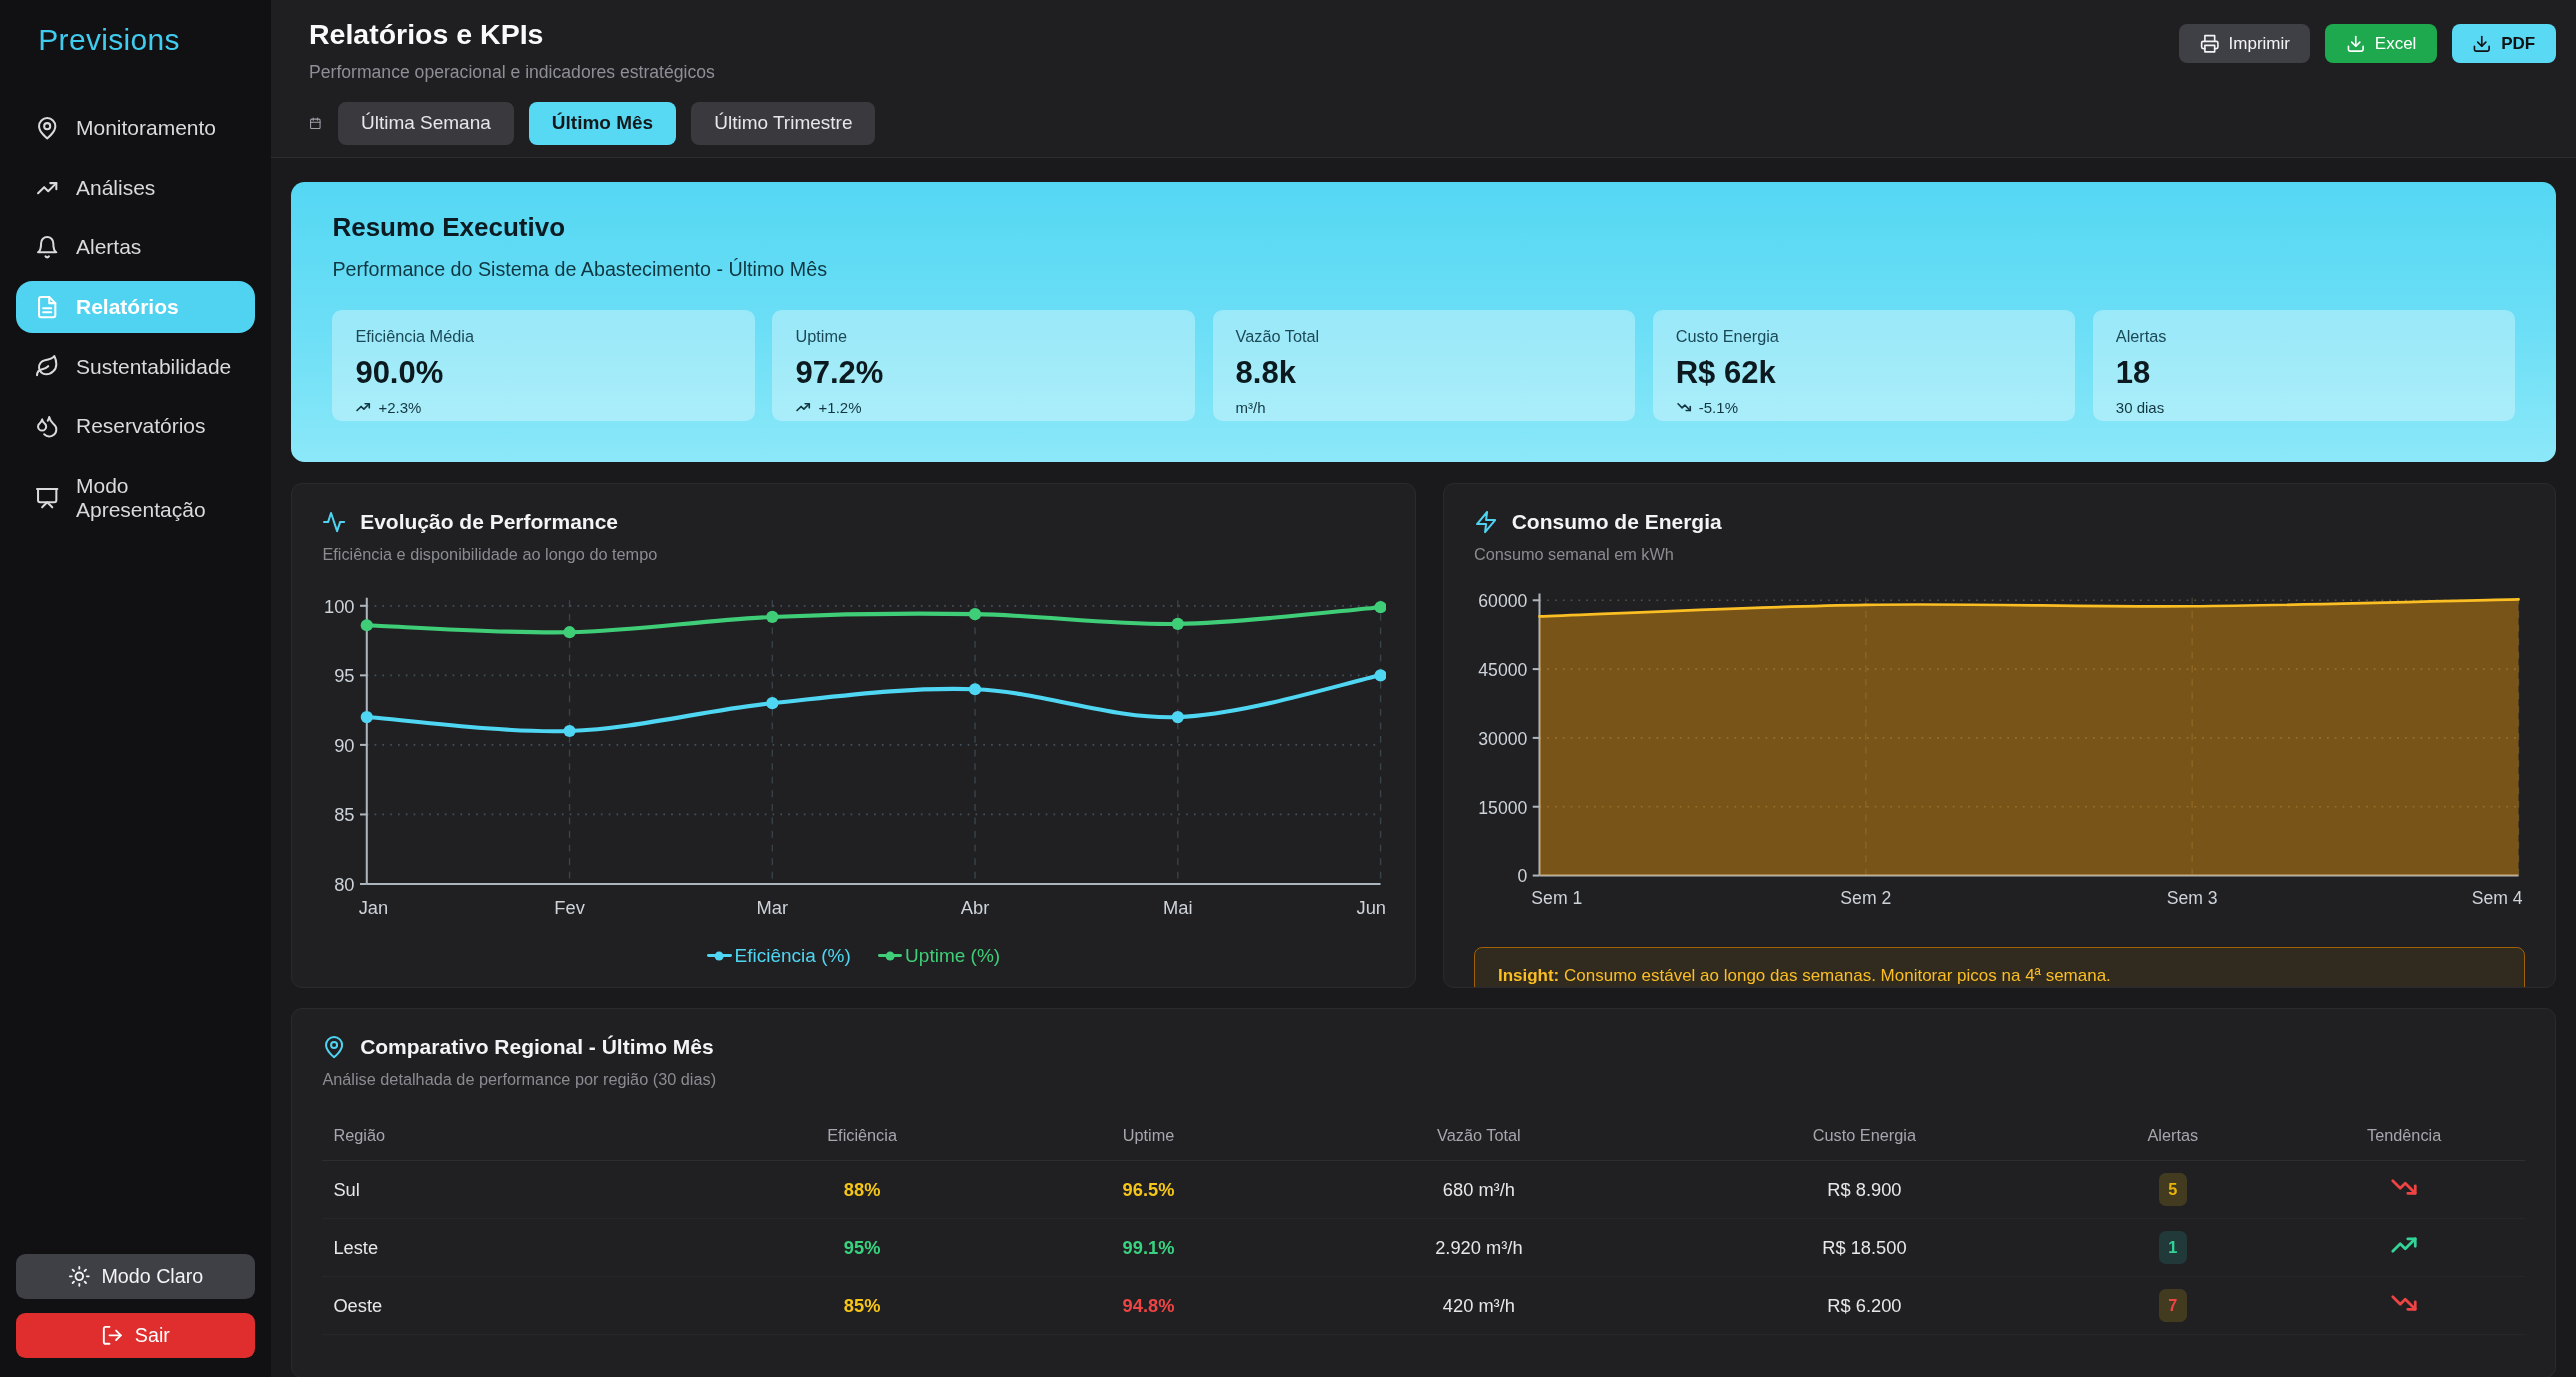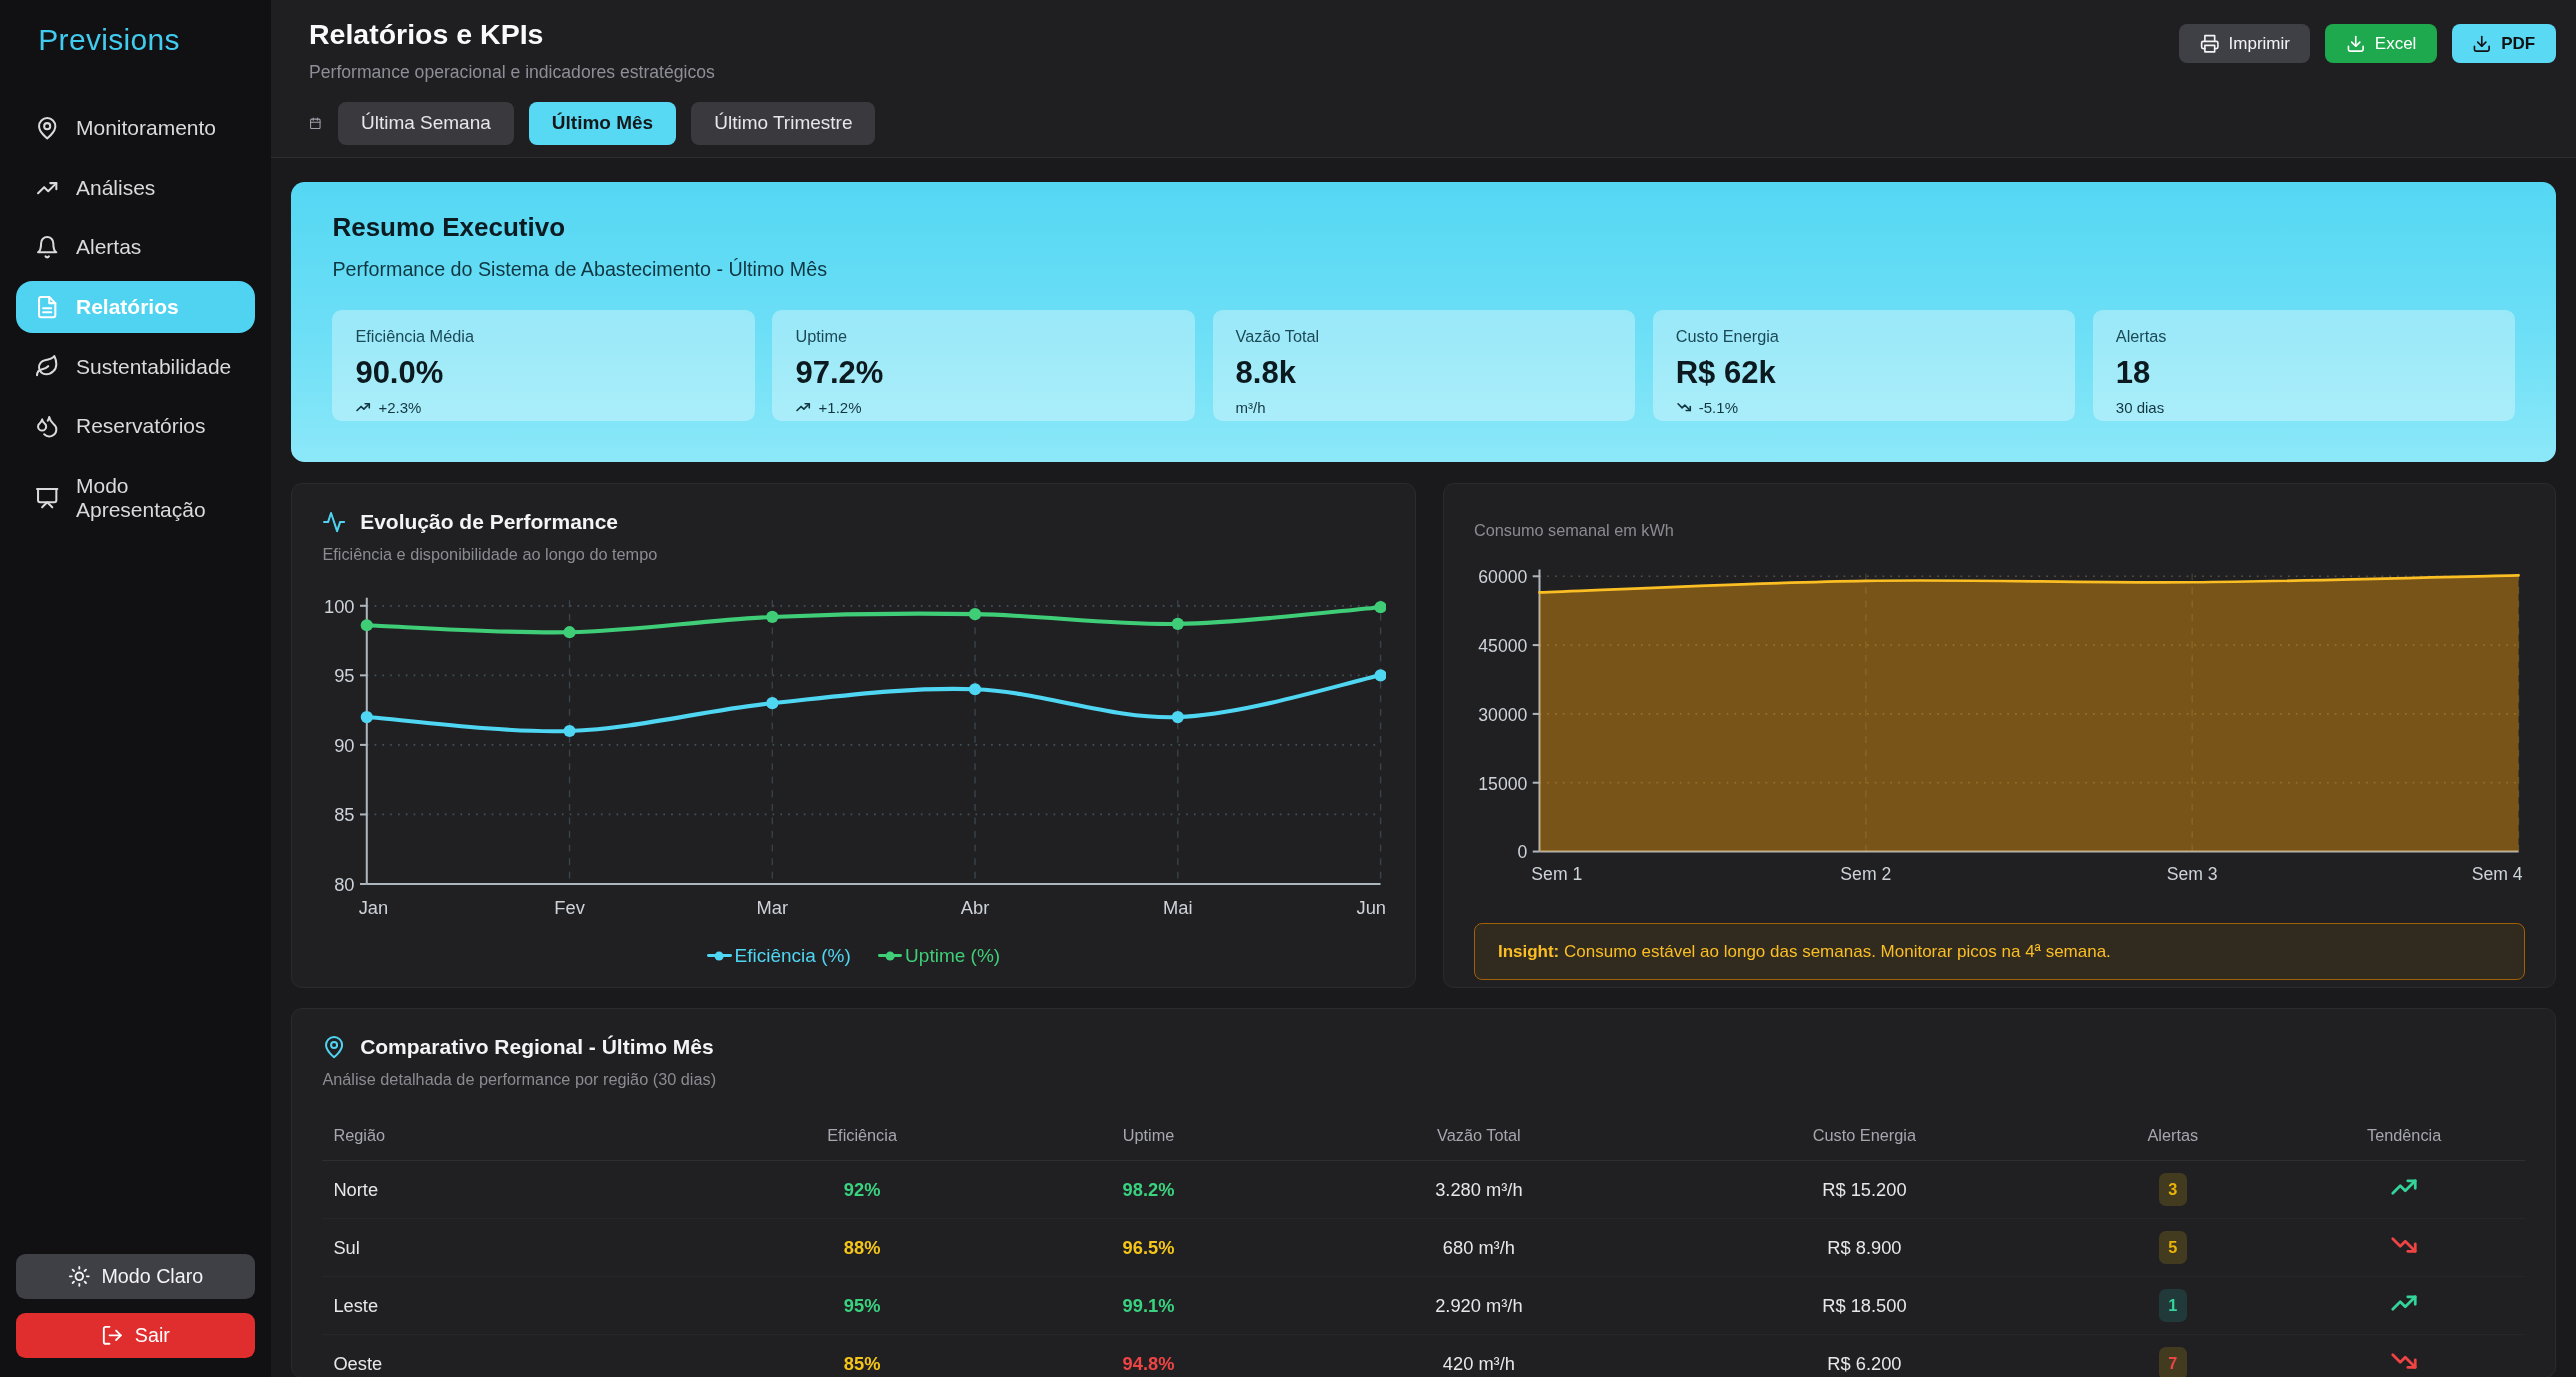--- a/index.html
+++ b/index.html
@@ -372,20 +372,28 @@
                 </span>
                 <span class="legend-item">
                   <span class="legend-marker" style="background:#3fce77"></span>
                   <span style="color:#3fce77">Uptime (%)</span>
                 </span>
               </div>
           </div>
         </div>
 
         <div class="card">
+          <div class="card-title">
+            <span class="icon">
+                <svg viewBox="0 0 24 24" fill="none" stroke="currentColor" stroke-width="2" stroke-linecap="round" stroke-linejoin="round" style="width: 1.15em; height: 1.15em; display: block;">
+                  <polygon points="13 2 3 14 12 14 11 22 21 10 12 10 13 2"></polygon>
+                </svg>
+              </span>
+            <span>Consumo de Energia</span>
+          </div>
           <div class="card-sub">Consumo semanal em kWh</div>
           <div class="chart-wrap">
             <svg id="energy-chart" viewBox="0 0 1546 500" width="1049" height="339">
                 <line x1="577.3333333333333" y1="20" x2="577.3333333333333" y2="430" stroke="#453f33" stroke-width="2" stroke-dasharray="10 10"></line>
                 <line x1="1058.6666666666665" y1="20" x2="1058.6666666666665" y2="430" stroke="#453f33" stroke-width="2" stroke-dasharray="10 10"></line>
                 <line x1="1540" y1="20" x2="1540" y2="430" stroke="#453f33" stroke-width="2" stroke-dasharray="10 10"></line>
                 <line x1="96" y1="328.5" x2="1540" y2="328.5" stroke="#575043" stroke-width="2.5" stroke-dasharray="2.5 9"></line>
                 <line x1="96" y1="227" x2="1540" y2="227" stroke="#575043" stroke-width="2.5" stroke-dasharray="2.5 9"></line>
                 <line x1="96" y1="125.5" x2="1540" y2="125.5" stroke="#575043" stroke-width="2.5" stroke-dasharray="2.5 9"></line>
                 <line x1="96" y1="24" x2="1540" y2="24" stroke="#575043" stroke-width="2.5" stroke-dasharray="2.5 9"></line>
@@ -432,34 +440,20 @@
                 <th style="width: 18%;">Região</th>
                 <th style="width: 13%;">Eficiência</th>
                 <th style="width: 13%;">Uptime</th>
                 <th style="width: 17%;">Vazão Total</th>
                 <th style="width: 18%;">Custo Energia</th>
                 <th style="width: 10%;">Alertas</th>
                 <th style="width: 11%;">Tendência</th>
               </tr>
             </thead>
           <tbody id="tbl-body">
-              <tr>
-                <td>Norte</td>
-                <td><span class="c-green">92%</span></td>
-                <td><span class="c-green">98.2%</span></td>
-                <td>3.280 m³/h</td>
-                <td>R$ 15.200</td>
-                <td><span class="badge b-amber">3</span></td>
-                <td><span class="trend t-up">
-                    <svg viewBox="0 0 24 24" fill="none" stroke="currentColor" stroke-width="2.2" stroke-linecap="round" stroke-linejoin="round">
-                      <polyline points="3 17 9 11 13 15 21 7"></polyline>
-                      <polyline points="15 7 21 7 21 13"></polyline>
-                    </svg>
-                  </span></td>
-              </tr>
               <tr>
                 <td>Sul</td>
                 <td><span class="c-yellow">88%</span></td>
                 <td><span class="c-yellow">96.5%</span></td>
                 <td>680 m³/h</td>
                 <td>R$ 8.900</td>
                 <td><span class="badge b-amber">5</span></td>
                 <td><span class="trend t-down">
                     <svg viewBox="0 0 24 24" fill="none" stroke="currentColor" stroke-width="2.2" stroke-linecap="round" stroke-linejoin="round">
                       <polyline points="3 7 9 13 13 9 21 17"></polyline>

